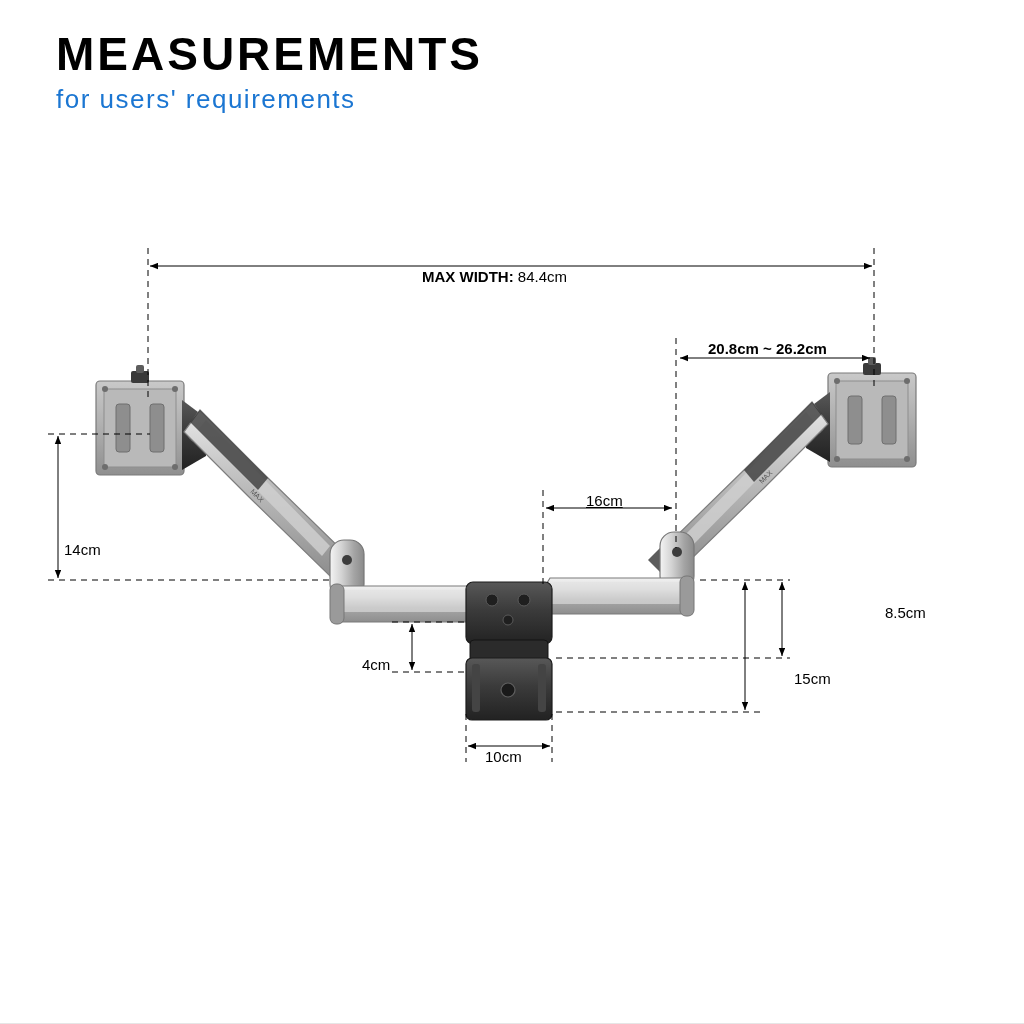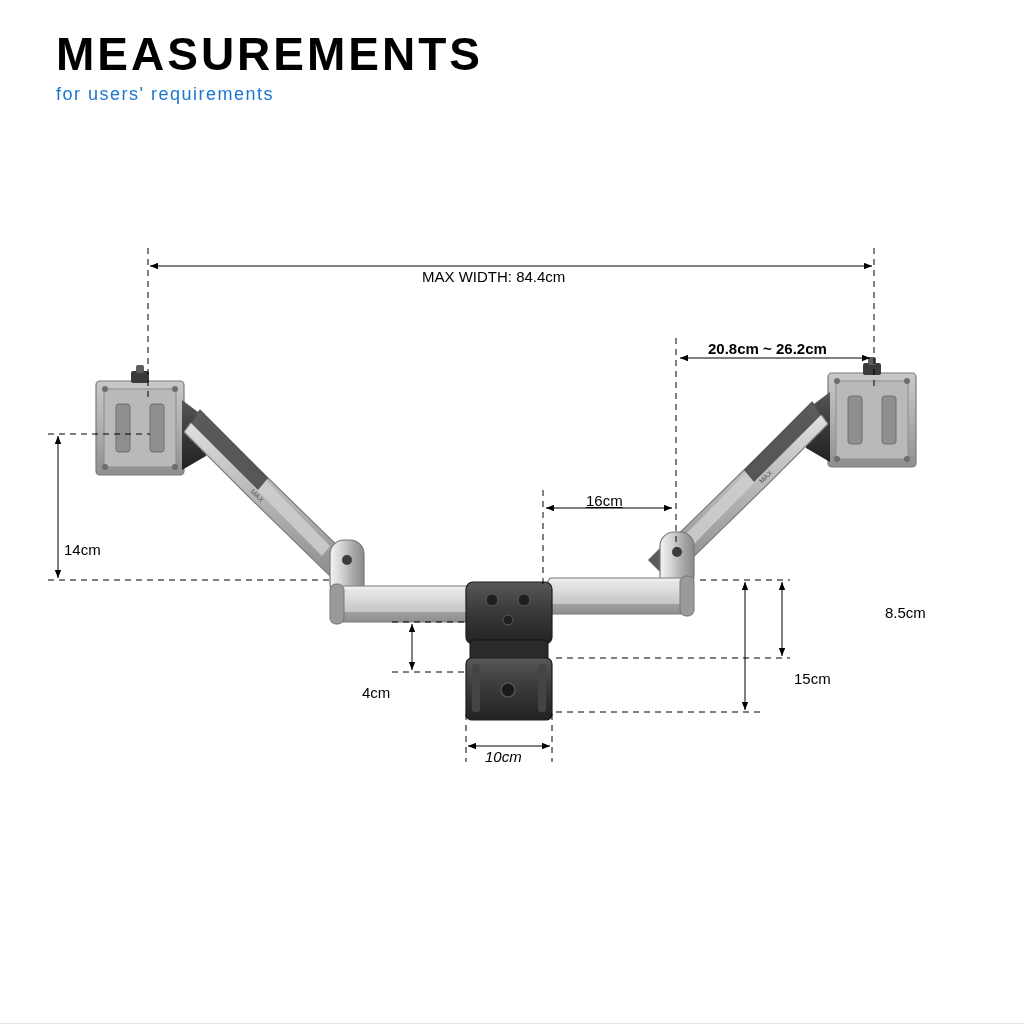--- a/index.html
+++ b/index.html
@@ -29,41 +29,41 @@
   }
   #title {
     font-size: 46px;
     font-weight: bold;
     letter-spacing: 3px;
     line-height: 1.05;
     color: #000;
     white-space: nowrap;
   }
   #subtitle {
-    font-size: 18px;
+    font-size: 26px;
     letter-spacing: 1.5px;
     color: #1b76d2;
     margin-top: 6px;
     white-space: nowrap;
   }
   
   #diagram {
     position: absolute;
     left: 0;
     top: 0;
     width: 1024px;
     height: 1024px;
   }
   .dim-label {
     position: absolute;
     font-size: 15px;
     color: #000;
     white-space: nowrap;
   }
-  .dim-label.bold strong { font-weight: normal; }
+  .dim-label.bold strong { font-weight: bold; }
   
   #bottom-rule {
     position: absolute;
     left: 0;
     bottom: 0;
     width: 1024px;
     height: 1px;
     background: #e6e6e6;
   }
 </style>
@@ -249,18 +249,18 @@
   <div class="dim-label" style="left:708px; top:340px;font-weight:bold;">20.8cm ~ 26.2cm</div>
 
   <div class="dim-label" style="left:64px; top:497px;margin-top:44px;">14cm</div>
 
   <div class="dim-label" style="left:586px; top:492px;text-decoration:underline;">16cm</div>
 
   <div class="dim-label" style="left:837px; top:604px;margin-left:48px;">8.5cm</div>
 
   <div class="dim-label" style="left:794px; top:670px;">15cm</div>
 
-  <div class="dim-label" style="left:362px; top:656px;margin-top:28px;">4cm</div>
-
-  <div class="dim-label" style="left:485px; top:748px;font-style:italic;">10cm</div>
+  <div class="dim-label" style="left:362px; top:656px;">4cm</div>
+
+  <div class="dim-label" style="left:485px; top:748px;">10cm</div>
 
   <div id="bottom-rule"></div>
 </div>
 
 </body></html>

